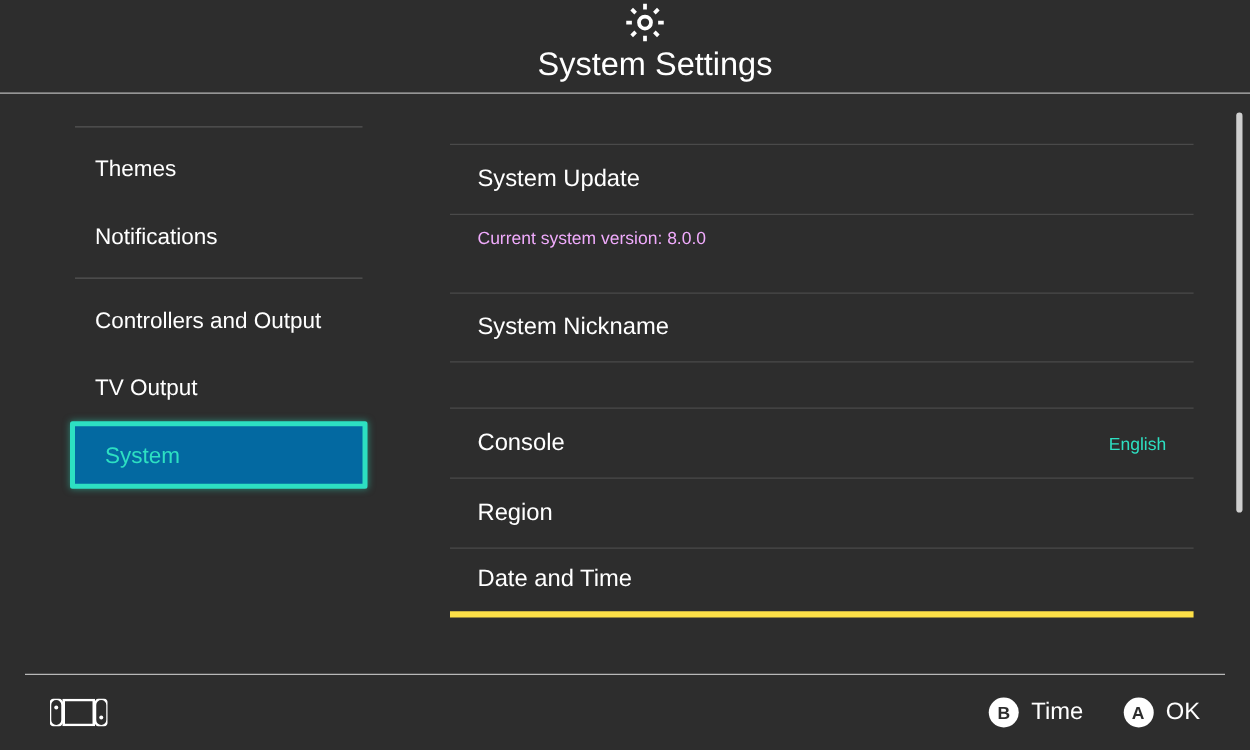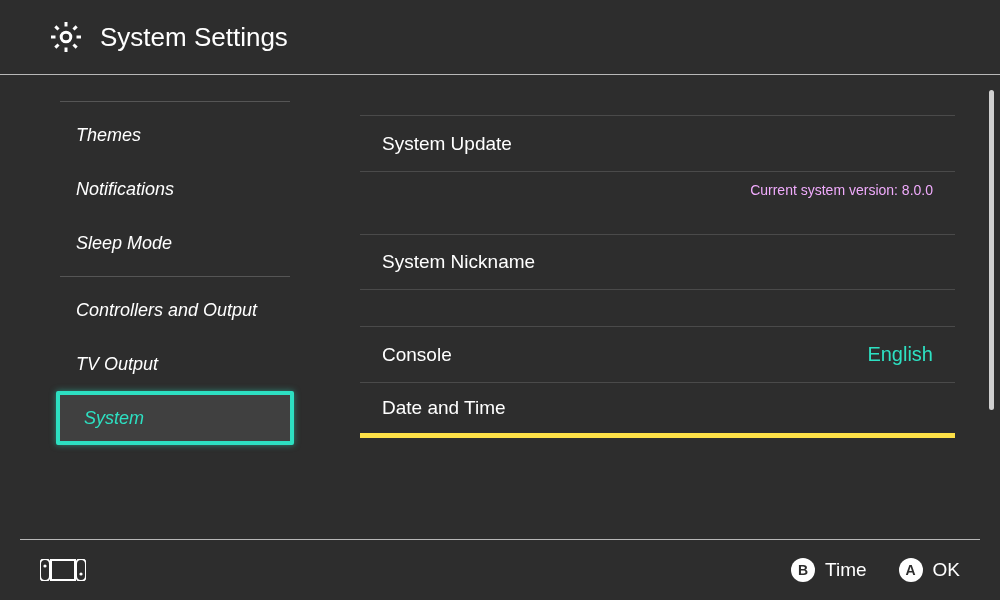--- a/index.html
+++ b/index.html
@@ -13,20 +13,21 @@
 
   
   .header {
     position: absolute;
     top: 0; left: 0; right: 0;
     height: 75px;
     display: flex;
     align-items: center;
     padding-left: 48px;
     border-bottom: 1px solid #b8b8b8;
+    flex-direction: column;
   }
   .gear-icon {
     width: 36px; height: 36px;
     display: inline-flex;
     align-items: center;
     justify-content: center;
     margin-right: 16px;
   }
   .page-title {
     font-size: 26px;
@@ -50,21 +51,20 @@
     position: relative;
   }
   .sidebar-item {
     height: 54px;
     display: flex;
     align-items: center;
     padding-left: 16px;
     font-size: 18px;
     color: #ffffff;
     cursor: pointer;
-    font-style: italic;
   }
   .sidebar-item.cut {
     height: 20px;
     align-items: flex-start;
     overflow: hidden;
     position: relative;
   }
   .sidebar-item.cut .label {
     position: relative;
     top: -18px;
@@ -74,21 +74,21 @@
     background: #555;
     margin-left: 0;
     margin-right: 20px;
     margin-top: 6px;
     margin-bottom: 6px;
   }
   .sidebar-item.selected {
     border: 4px solid #2de0c2;
     border-radius: 2px;
     color: #2de0c2;
-    background: #404040;
+    background: #0369a1;
     margin-left: -4px;
     margin-right: 16px;
     box-shadow: 0 0 6px rgba(45,224,194,0.5);
     padding-left: 24px;
   }
 
   
   .content-border-bottom {
     position: absolute;
     left: 20px; right: 20px;
@@ -99,35 +99,34 @@
 
   
   .content {
     position: absolute;
     top: 75px;
     left: 360px;
     right: 45px;
     bottom: 60px;
     overflow: hidden;
     padding-top: 40px;
-    text-align: right;
   }
   .row {
     height: 56px;
     border-top: 1px solid #4a4a4a;
     display: flex;
     align-items: center;
     justify-content: space-between;
     padding: 0 22px;
     font-size: 19px;
     color: #ffffff;
     cursor: pointer;
   }
   .row:last-child { border-bottom: 5px solid #fde047; }
-  .row .value { color: #2de0c2; font-size: 20px; }
+  .row .value { color: #2de0c2; font-size: 14px; }
   .subrow {
     border-top: 1px solid #4a4a4a;
     padding: 10px 22px 36px 22px;
     font-size: 14px;
     color: #f0abfc;
   }
   .spacer { height: 36px; }
 
   
   .bottombar {
@@ -190,23 +189,20 @@
     <div class="sidebar-item cut">
       <span class="label">amiibo</span>
     </div>
     <div class="sidebar-sep"></div>
     <div class="sidebar-item">
       <span>Themes</span>
     </div>
     <div class="sidebar-item">
       <span>Notifications</span>
     </div>
-    <div class="sidebar-item">
-      <span>Sleep Mode</span>
-    </div>
     <div class="sidebar-sep"></div>
     <div class="sidebar-item">
       <span>Controllers and Output</span>
     </div>
     <div class="sidebar-item">
       <span>TV Output</span>
     </div>
     <div class="sidebar-item selected">
       <span>System</span>
     </div>
@@ -222,20 +218,23 @@
   </div>
   <div class="row" style="border-bottom:1px solid #4a4a4a;">
     <span>System Nickname</span>
   </div>
 
   <div class="spacer"></div>
 
   <div class="row">
     <span>Console</span>
     <span class="value">English</span>
+  </div>
+  <div class="row">
+    <span>Region</span>
   </div>
   <div class="row">
     <span>Date and Time</span>
   </div>
 </div>
 
 <div class="scrollbar"></div>
 
 <div class="content-border-bottom"></div>
 

